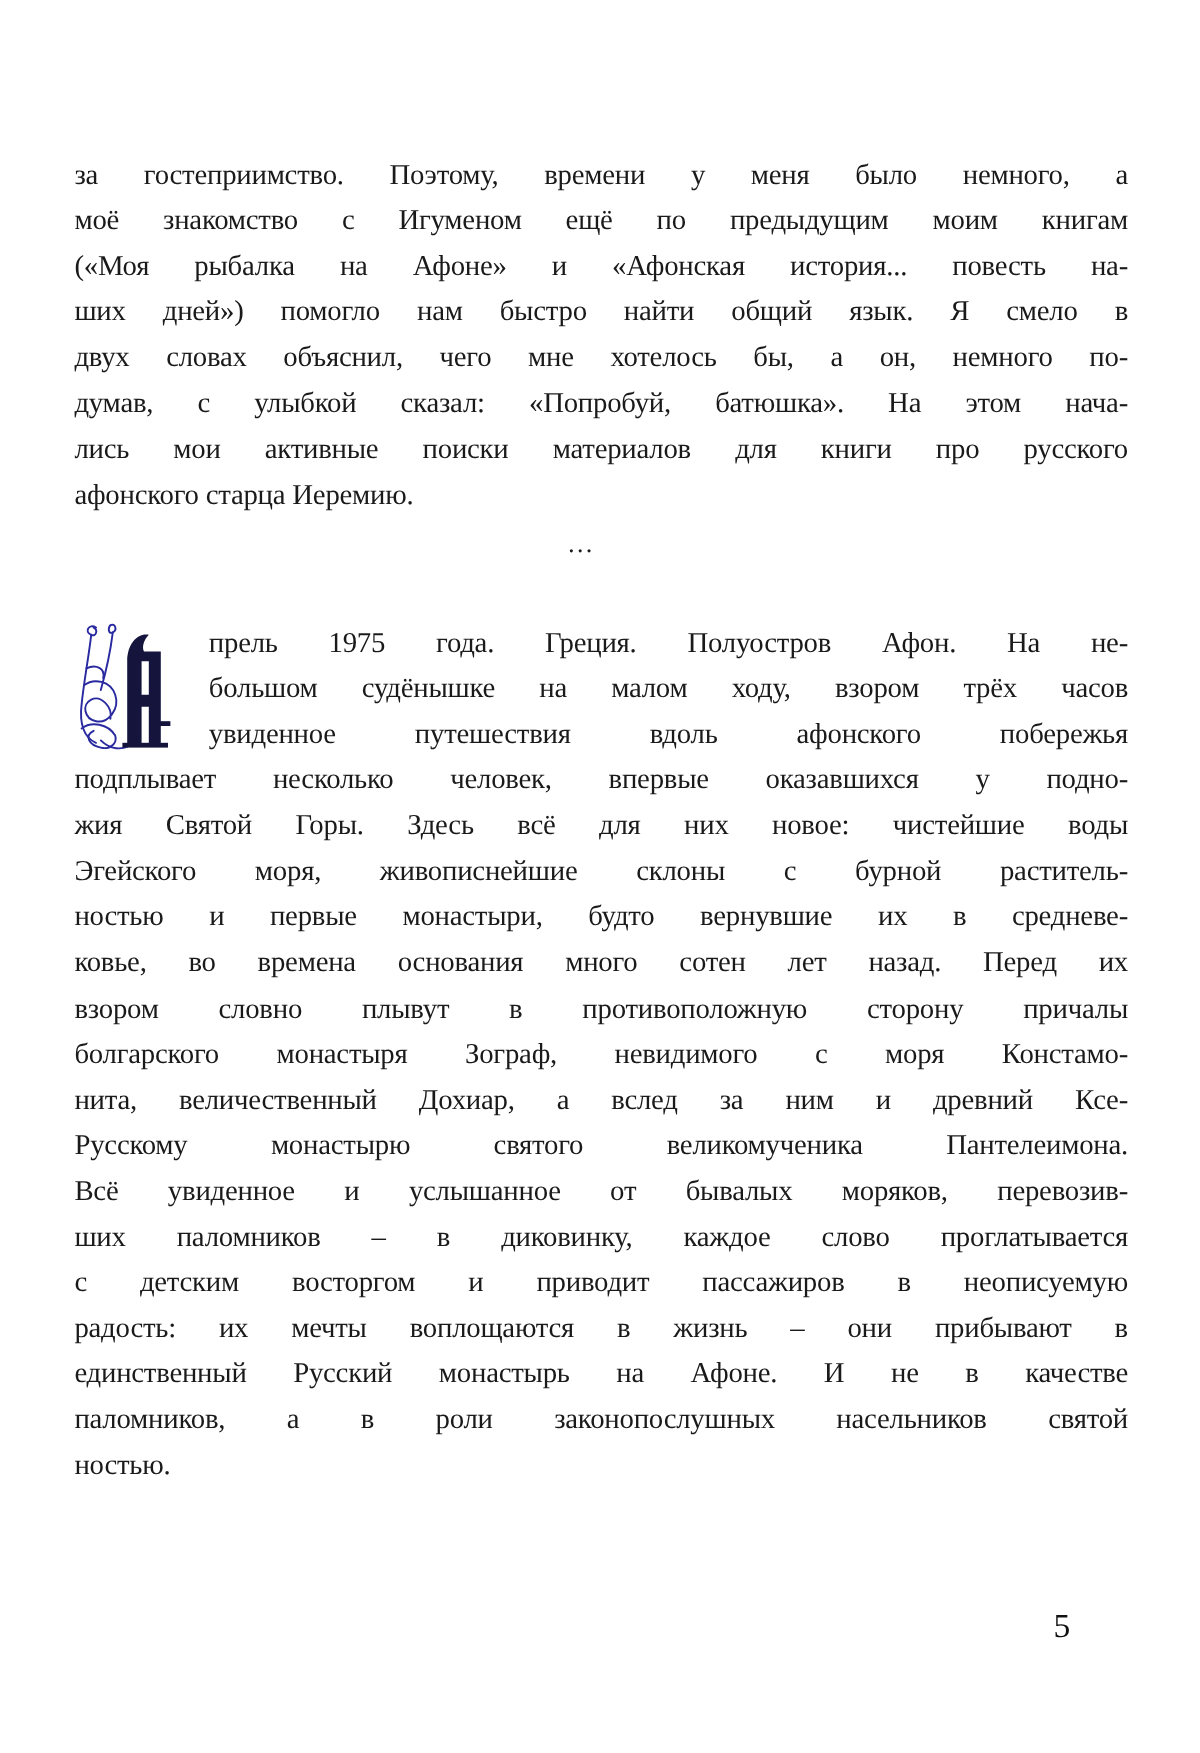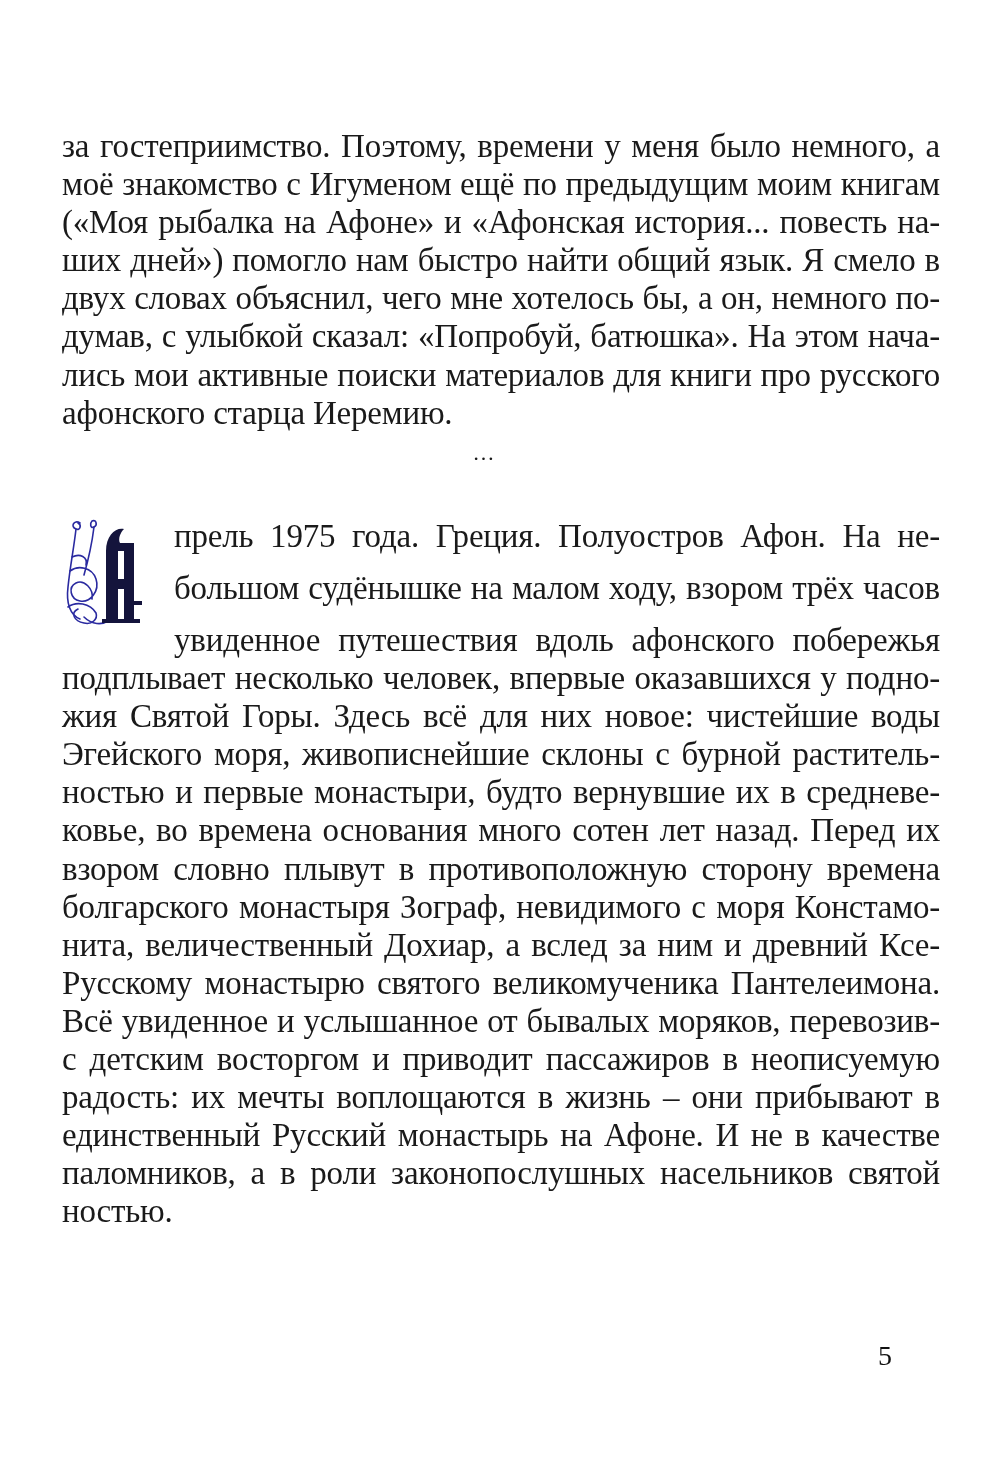--- a/index.html
+++ b/index.html
@@ -15,21 +15,21 @@
       font-family: "Liberation Serif", "DejaVu Serif", serif;
       color: #1a1a1a;
     }
     .page {
       position: absolute;
       left: 62px;
       top: 127px;
       width: 878px;
     }
     .para {
-      font-size: 33px;
+      font-size: 24px;
       line-height: 38.1px;
       margin: 0;
       text-align: justify;
       letter-spacing: -0.2px;
     }
     .line {
       display: block;
       text-align: justify;
       text-align-last: justify;
       white-space: nowrap;
@@ -47,21 +47,20 @@
       margin-top: 10px;
       margin-left: -32px;
       letter-spacing: 3px;
     }
     .para2 {
       margin-top: 35px;
       position: relative;
     }
     .para2 .indent-line {
       padding-left: 112px;
-      margin-top: 14px;
     }
     .dropcap {
       position: absolute;
       left: 0;
       top: 0;
       width: 112px;
       height: 112px;
     }
     .page-number {
       position: absolute;
@@ -113,25 +112,26 @@
       </svg>
     </div>
     <span class="line indent-line">прель 1975 года. Греция. Полуостров Афон. На не-</span>
     <span class="line indent-line">большом судёнышке на малом ходу, взором трёх часов</span>
     <span class="line indent-line">увиденное путешествия вдоль афонского побережья</span>
     <span class="line">подплывает несколько человек, впервые оказавшихся у подно-</span>
     <span class="line">жия Святой Горы. Здесь всё для них новое: чистейшие воды</span>
     <span class="line">Эгейского моря, живописнейшие склоны с бурной раститель-</span>
     <span class="line">ностью и первые монастыри, будто вернувшие их в средневе-</span>
     <span class="line">ковье, во времена основания много сотен лет назад. Перед их</span>
-    <span class="line">взором словно плывут в противоположную сторону времена</span>
+    <span class="line">взором словно плывут в противоположную сторону причалы</span>
     <span class="line">болгарского монастыря Зограф, невидимого с моря Констамо-</span>
     <span class="line">нита, величественный Дохиар, а вслед за ним и древний Ксе-</span>
     <span class="line">Русскому монастырю святого великомученика Пантелеимона.</span>
     <span class="line">Всё увиденное и услышанное от бывалых моряков, перевозив-</span>
+    <span class="line">ших паломников – в диковинку, каждое слово проглатывается</span>
     <span class="line">с детским восторгом и приводит пассажиров в неописуемую</span>
     <span class="line">радость: их мечты воплощаются в жизнь – они прибывают в</span>
     <span class="line">единственный Русский монастырь на Афоне. И не в качестве</span>
     <span class="line">паломников, а в роли законопослушных насельников святой</span>
     <span class="line last">ностью.</span>
   </div>
 
 </div>
 
 <div class="page-number">5</div>

